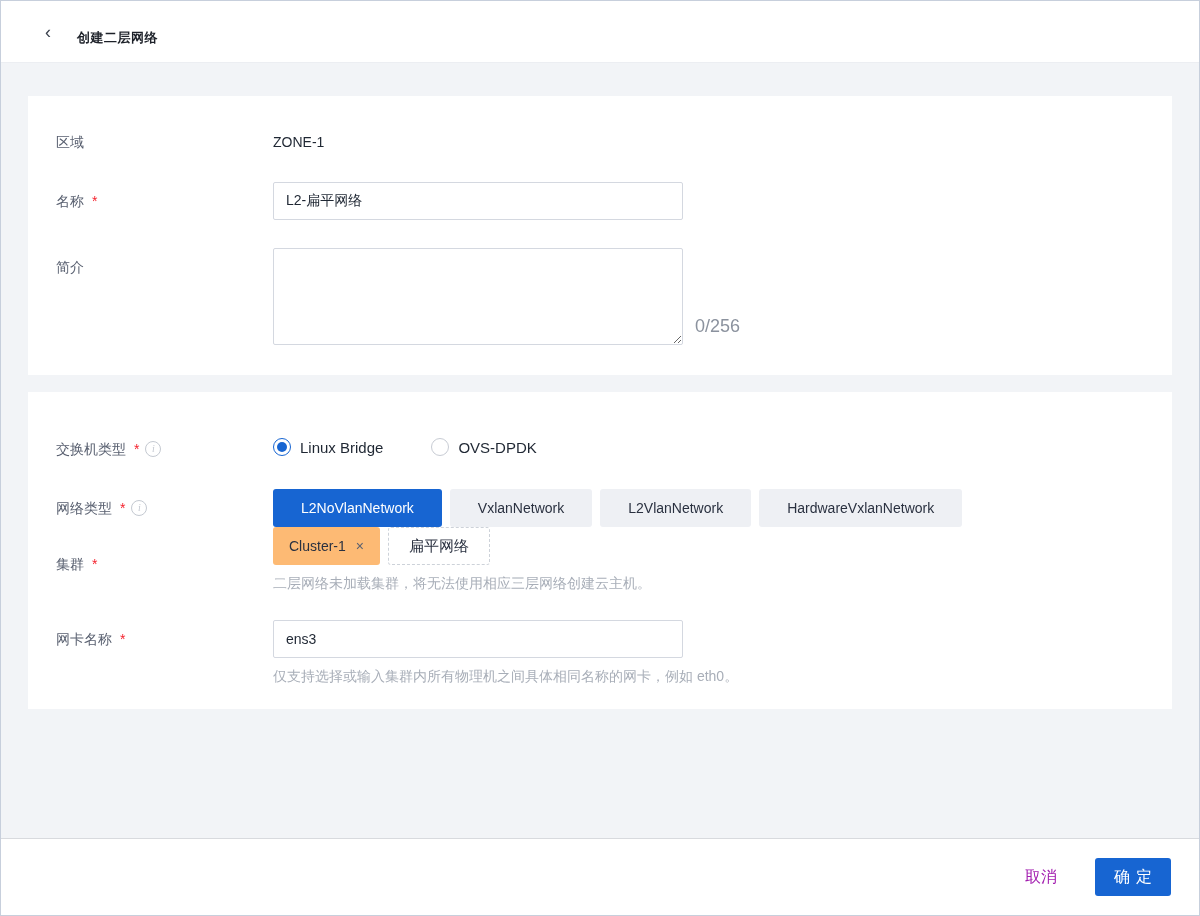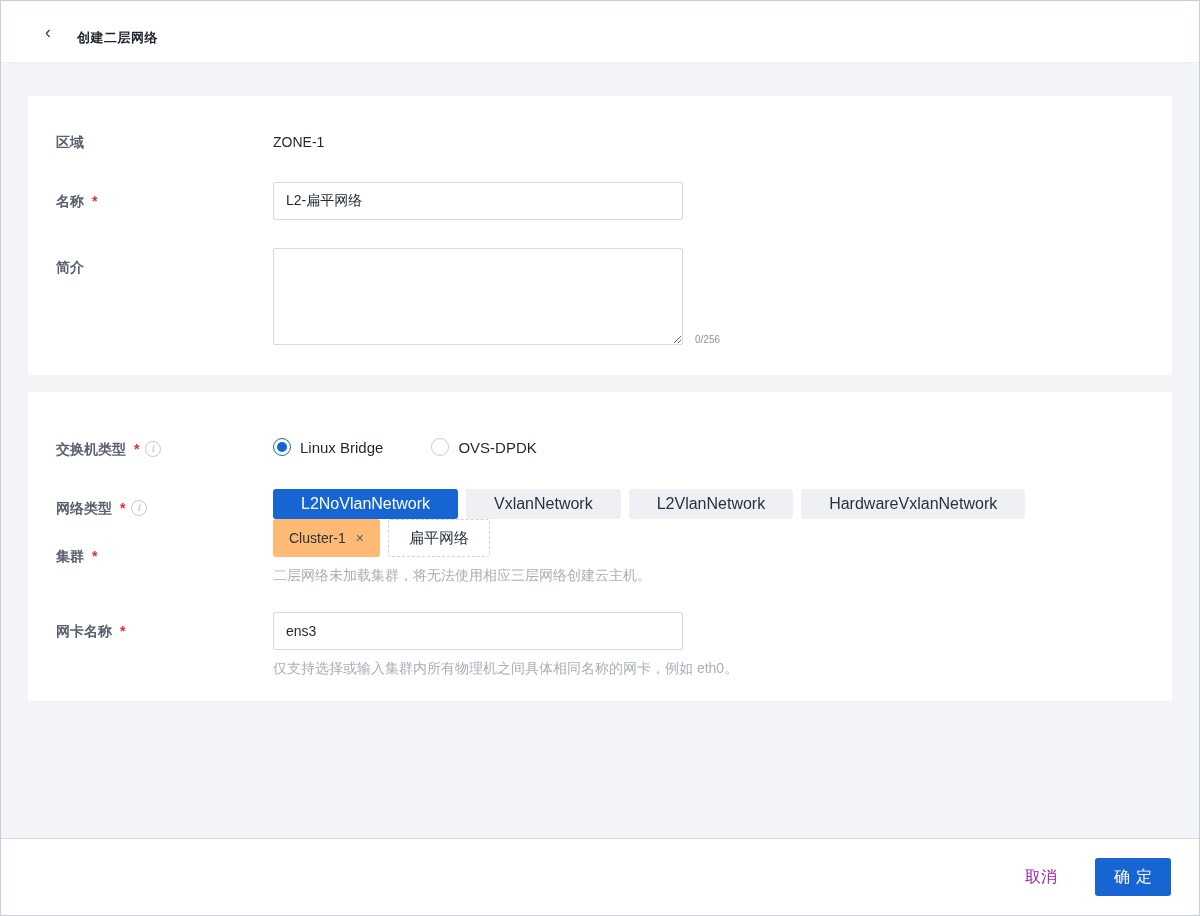--- a/index.html
+++ b/index.html
@@ -23,21 +23,21 @@
   }
   .title{ font-size:13px; font-weight:600; color:#1d2129; letter-spacing:.5px;margin-top:12px; }
   
   .content{ flex:1 1 auto; padding:33px 27px 0 27px; overflow:hidden; }
   .card{ background:#fff; }
   .card1{ padding:36px 0 30px 0; margin-bottom:17px; }
   .card2{ padding:38px 0 24px 0; }
   .form-row{ display:flex; align-items:flex-start; }
   .form-label{
     width:217px; flex:0 0 217px; margin-left:28px; color:#596070;
-    padding-top:9px; display:flex; align-items:center; gap:6px; line-height:20px;font-weight:bold;
+    padding-top:9px; display:flex; align-items:center; gap:6px; line-height:20px;
   }
   .form-row.plain .form-label{ padding-top:0; }
   .req{ color:#f5222d; margin-left:2px; }
   .info-icon{
     width:16px; height:16px; border:1px solid #c4c9d1; border-radius:50%;
     color:#c4c9d1; font-size:10px; line-height:14px; text-align:center;
     font-style:italic; font-family:"Liberation Serif",serif; cursor:pointer;
     flex:0 0 16px;
   }
   .ctrl{ display:flex; align-items:flex-start; }
@@ -46,21 +46,21 @@
     width:410px; height:38px; border:1px solid #d4d8e0; border-radius:2px;
     padding:0 12px; font-size:14px; color:#1f2733; background:#fff; outline:none;
     font-family:inherit;
   }
   .desc-wrap{ display:flex; align-items:flex-end; }
   .desc-input{
     width:410px; height:97px; border:1px solid #d4d8e0; border-radius:2px;
     padding:8px 12px; font-size:14px; color:#1f2733; background:#fff;
     outline:none; resize:both; font-family:inherit;
   }
-  .counter{ color:#8b929e; margin-left:12px; margin-bottom:0; font-size:10px; }
+  .counter{ color:#8b929e; margin-left:12px; margin-bottom:8px; font-size:18px; }
   
   .row-zone{ margin-bottom:30px; }
   .row-name{ margin-bottom:28px; }
   .row-switch{ margin-bottom:30px; }
   .row-nettype{ }
   .row-cluster{ margin-bottom:28px;align-items:center; }
   
   .radio-group{ display:flex; align-items:center; gap:48px; padding-top:8px; }
   .radio-opt{ display:flex; align-items:center; gap:9px; cursor:pointer; }
   .radio{
@@ -69,23 +69,23 @@
   }
   .radio.checked{ border:1px solid #1765d2; }
   .radio.checked::after{
     content:""; position:absolute; left:3px; top:3px; width:10px; height:10px;
     border-radius:50%; background:#1765d2;
   }
   .radio-label{ color:#1f2733; font-size:15px; }
   
   .seg-group{ display:flex; gap:8px; }
   .seg-btn{
-    height:30px; padding:0 28px; display:flex; align-items:center; justify-content:center;
+    height:38px; padding:0 28px; display:flex; align-items:center; justify-content:center;
     background:#eef0f4; color:#2a3140; border:none; border-radius:3px;
-    font-size:16px; cursor:pointer; font-family:inherit;
+    font-size:14px; cursor:pointer; font-family:inherit;
   }
   .seg-btn.selected{ background:#1765d2; color:#fff; }
   
   .cluster-line{ display:flex; gap:8px; align-items:center; }
   .tag{
     height:38px; background:#fdba74; border-radius:3px; padding:0 16px;
     display:flex; align-items:center; gap:10px; color:#2a3140; cursor:default;
   }
   .tag-close{ color:#596070; cursor:pointer; font-size:14px; line-height:1; }
   .dashed-btn{

